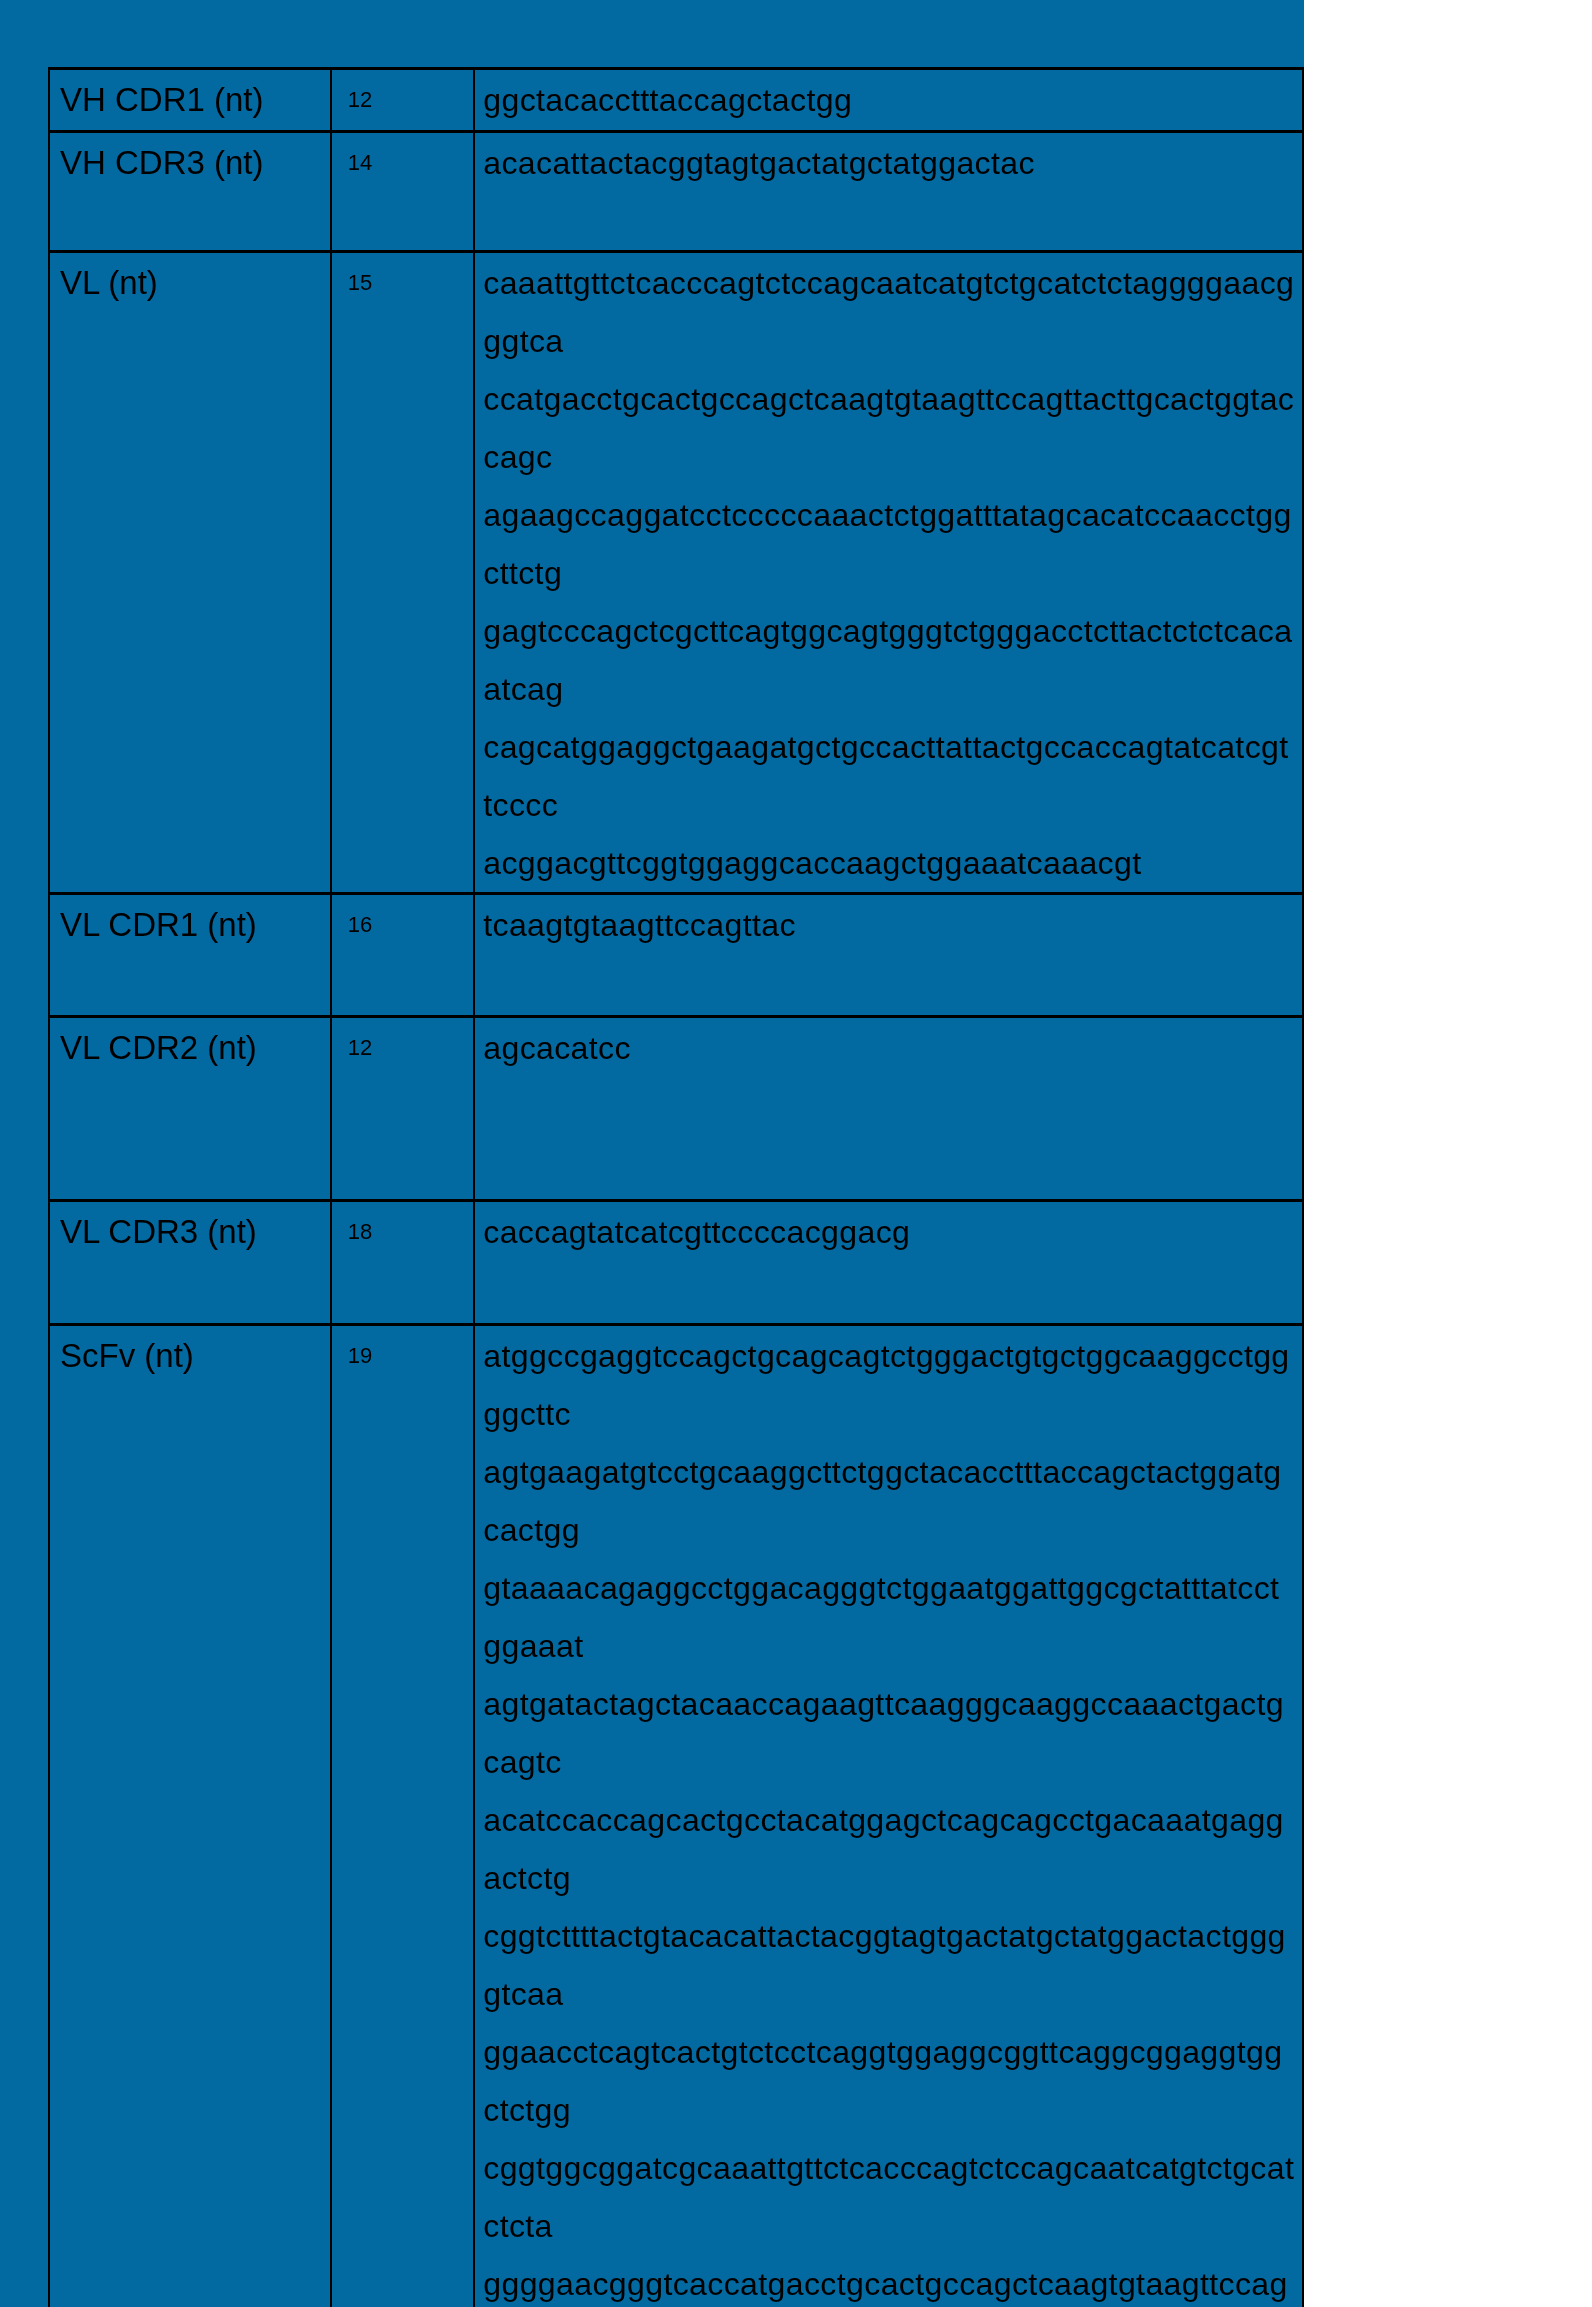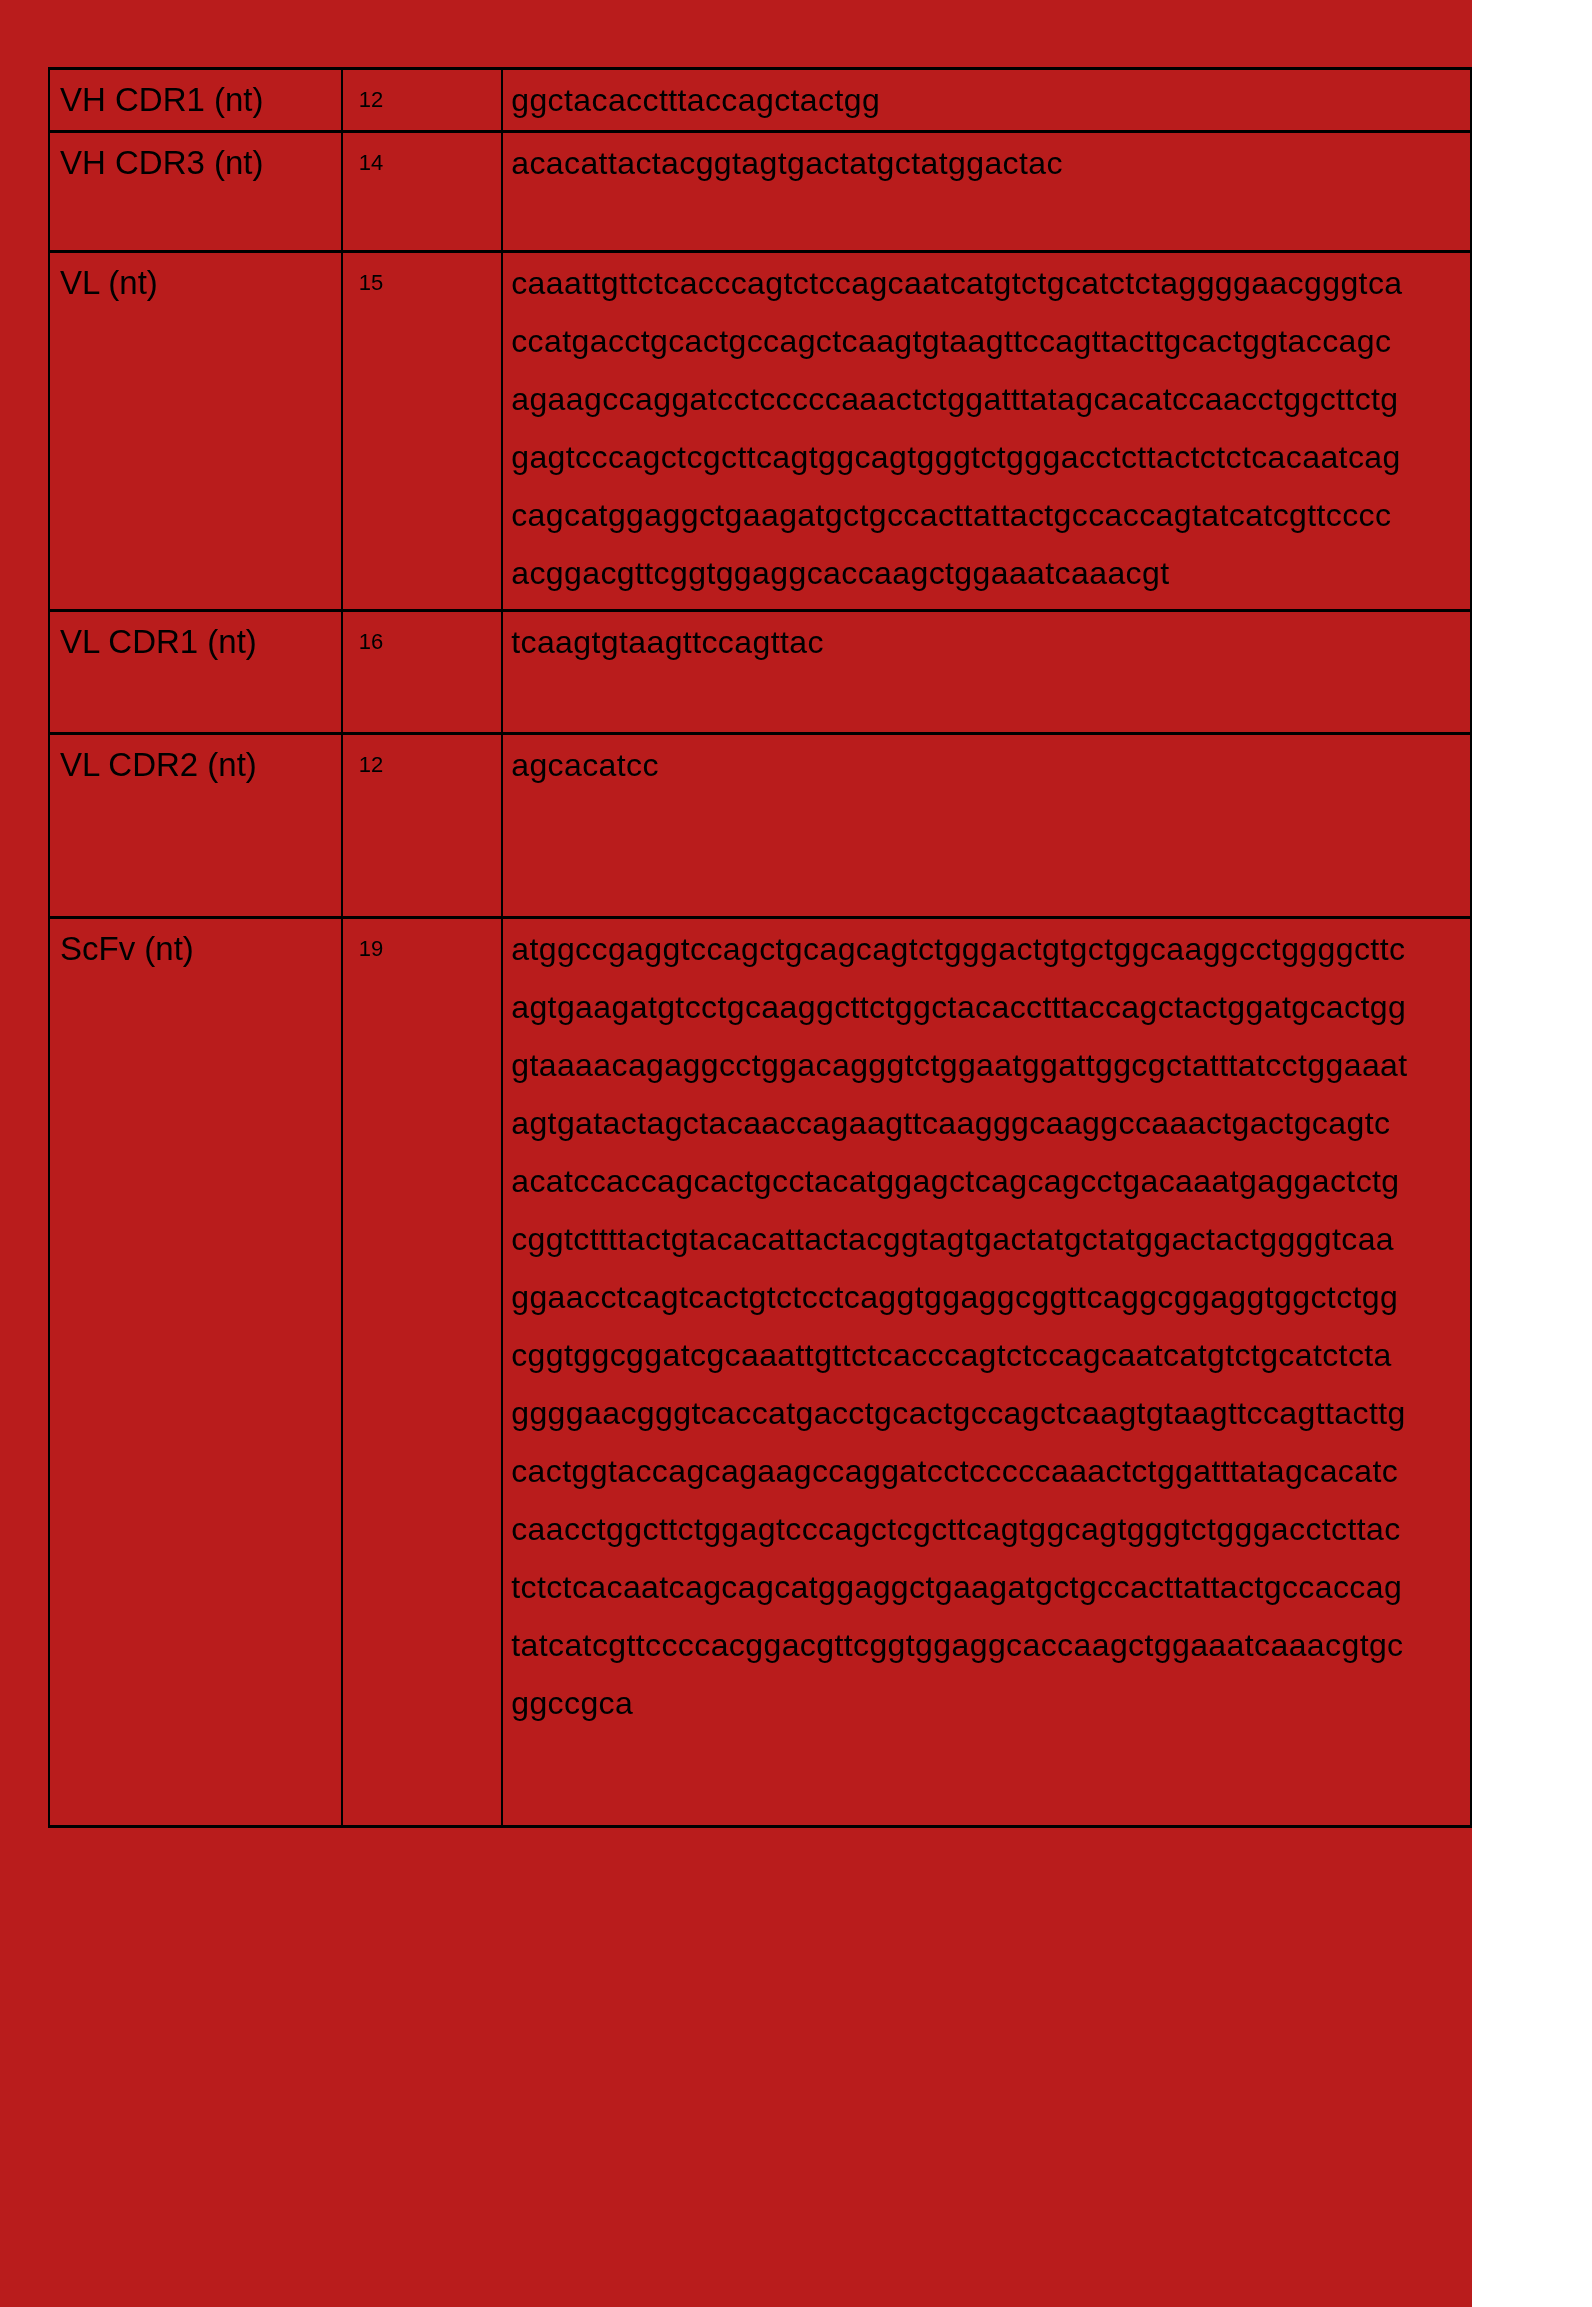--- a/index.html
+++ b/index.html
@@ -4,23 +4,23 @@
 <style>
   html, body {
     margin: 0;
     padding: 0;
     background: #ffffff;
     color: #000000;
     font-family: "Liberation Sans", sans-serif;
   }
   .page {
     position: relative;
-    width: 1472px;
+    width: 1304px;
     height: 2307px;
-    background: #b91c1c;
+    background: #0369a1;
     overflow: hidden;
   }
   table.seq-table {
     position: absolute;
     left: 48px;
     top: 67px;
     border-collapse: collapse;
     table-layout: fixed;
   }
   table.seq-table td {
@@ -92,20 +92,25 @@
       <tr class="r5">
         <td class="label-cell">VL CDR1 (nt)</td>
         <td class="id-cell">16</td>
         <td class="seq-cell">tcaagtgtaagttccagttac</td>
       </tr>
       <tr class="r6">
         <td class="label-cell">VL CDR2 (nt)</td>
         <td class="id-cell">12</td>
         <td class="seq-cell">agcacatcc</td>
       </tr>
+      <tr class="r7">
+        <td class="label-cell">VL CDR3 (nt)</td>
+        <td class="id-cell">18</td>
+        <td class="seq-cell">caccagtatcatcgttccccacggacg</td>
+      </tr>
       <tr class="r8">
         <td class="label-cell">ScFv (nt)</td>
         <td class="id-cell">19</td>
         <td class="seq-cell">atggccgaggtccagctgcagcagtctgggactgtgctggcaaggcctggggcttc
 agtgaagatgtcctgcaaggcttctggctacacctttaccagctactggatgcactgg
 gtaaaacagaggcctggacagggtctggaatggattggcgctatttatcctggaaat
 agtgatactagctacaaccagaagttcaagggcaaggccaaactgactgcagtc
 acatccaccagcactgcctacatggagctcagcagcctgacaaatgaggactctg
 cggtcttttactgtacacattactacggtagtgactatgctatggactactggggtcaa
 ggaacctcagtcactgtctcctcaggtggaggcggttcaggcggaggtggctctgg

